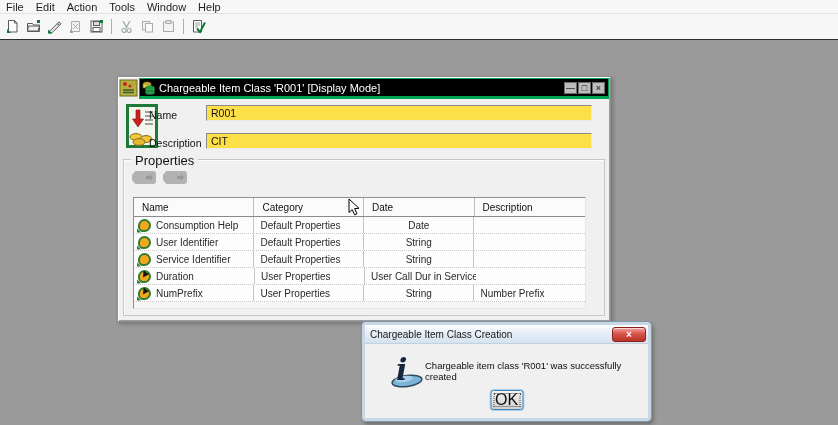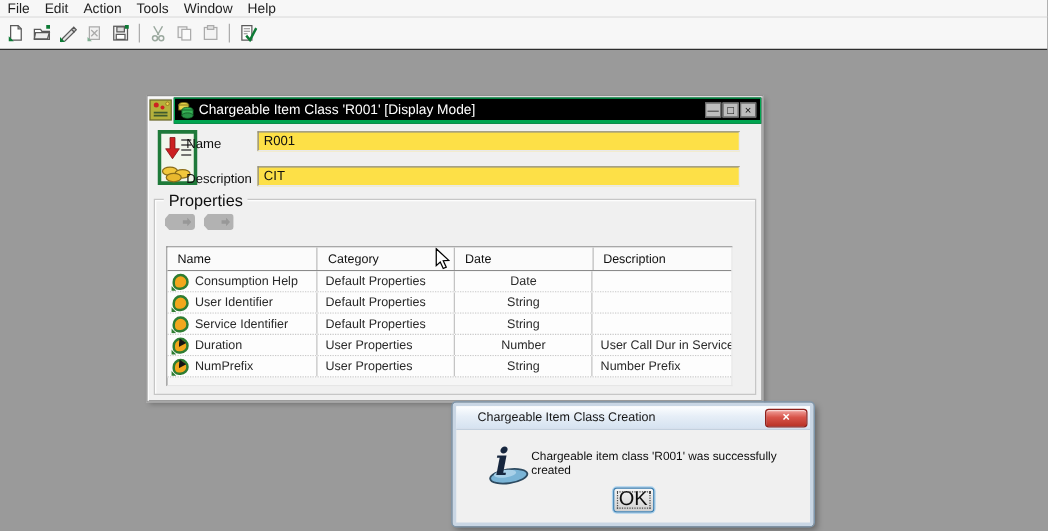--- a/index.html
+++ b/index.html
@@ -70,21 +70,21 @@
     width:6px; height:7px; background:#151515; clip-path:polygon(0 100%, 10% 0, 100% 55%); }
 
   
   .cursor { position:absolute; left:348px; top:198px; z-index:30; }
 
   
   .dialog { position:absolute; left:362px; top:322px; width:289px; height:99px;
     background:#f0f0f0; border:3px solid #c9d6e4; outline:1px solid #7e97ad; border-radius:3px;
     box-shadow:2px 3px 5px rgba(0,0,0,.35); z-index:20; }
   .dlgtitle { height:19px; background:linear-gradient(#fdfeff, #e6eef7 45%, #d5e2f0);
-    display:flex; align-items:center; padding-left:17px; font-size:10px; color:#161616;
+    display:flex; align-items:center; padding-left:5px; font-size:10px; color:#161616;
     border-bottom:1px solid #c3d0de; }
   .dlgclose { margin-left:auto; margin-right:2px; width:34px; height:15px;
     background:linear-gradient(#f2a5a0, #d8544a 45%, #b93227); border:1px solid #8e1f1a;
     border-radius:3px; color:#fff; font-size:10px; font-weight:bold; line-height:13px;
     text-align:center; box-shadow:inset 0 1px 0 rgba(255,255,255,.55); cursor:default; }
   .dlgbody { position:relative; height:74px; }
   .infoicon { position:absolute; left:22px; top:6px; }
   .dlgmsg { position:absolute; left:60px; top:16px; width:205px; font-size:9.5px; color:#0d0d0d; }
   .okbtn { position:absolute; left:50%; bottom:8px; transform:translateX(-50%);
     width:33px; height:20px; background:linear-gradient(#f6f6f6, #e3e3e3 48%, #d0d0d0);
@@ -261,21 +261,20 @@
         <div class="tcell c2 ctype">String</div>
         <div class="tcell c3"></div>
       </div>
 
       <div class="trow">
         <div class="tcell c0 cname">
           <span class="prop-icon" data-icon="clock"></span>
           <span>Duration</span>
         </div>
         <div class="tcell c1">User Properties</div>
-        <div class="tcell c2 ctype">Number</div>
         <div class="tcell c3">User Call Dur in Service</div>
       </div>
 
       <div class="trow">
         <div class="tcell c0 cname">
           <span class="prop-icon" data-icon="clock"></span>
           <span>NumPrefix</span>
         </div>
         <div class="tcell c1">User Properties</div>
         <div class="tcell c2 ctype">String</div>

